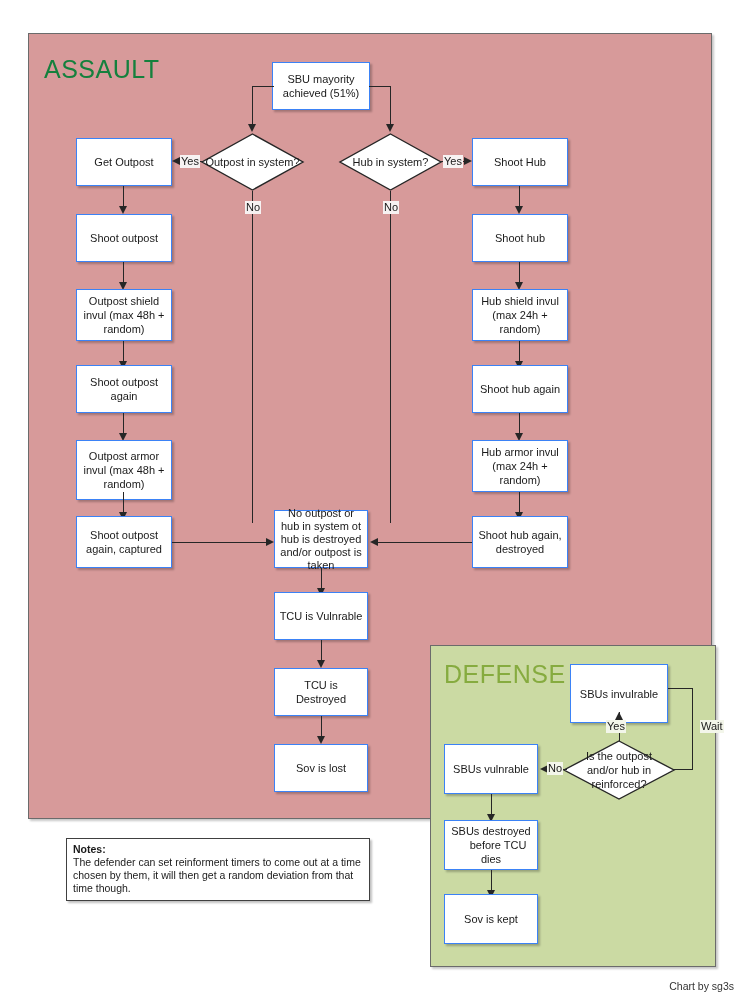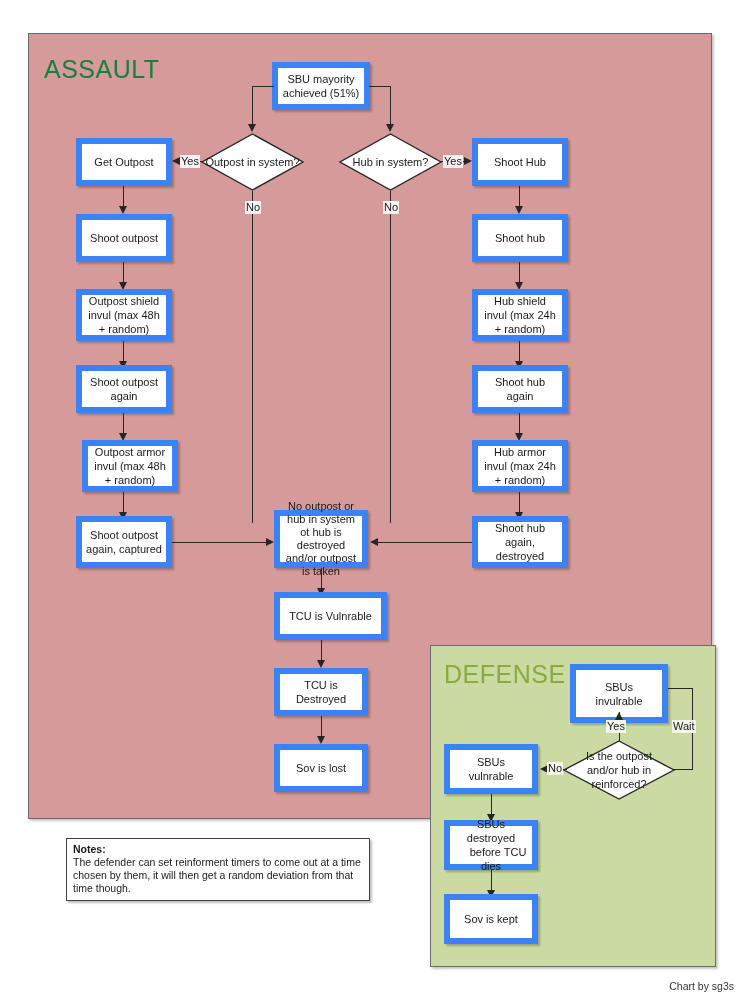--- a/index.html
+++ b/index.html
@@ -52,21 +52,21 @@
   .title-defense {
     left: 444px;
     top: 660px;
     color: #86ab3f;
   }
   
   .node {
     position: absolute;
     box-sizing: border-box;
     background: #ffffff;
-    border: 6px solid #3b82f6;
+    border: 1px solid #3b82f6;
     box-shadow: 2px 2px 2px rgba(0,0,0,0.25);
     display: flex;
     align-items: center;
     justify-content: center;
     text-align: center;
     font-size: 11px;
     line-height: 14px;
     color: #1a1a1a;
     padding: 2px 4px;
   }
@@ -231,21 +231,21 @@
   </div>
 
   <div class="vline" style="left:123px; top:341px; height:22px;"></div>
   <div class="arrow arrow-down" style="left:118.5px; top:361px;"></div>
   <div class="node" style="left:76px; top:365px; width:96px; height:48px;">
     <span class="txt">Shoot outpost again</span>
   </div>
 
   <div class="vline" style="left:123px; top:413px; height:22px;"></div>
   <div class="arrow arrow-down" style="left:118.5px; top:433px;"></div>
-  <div class="node" style="left:76px; top:440px; width:96px; height:52px;margin-left:6px;">
+  <div class="node" style="left:76px; top:440px; width:96px; height:60px;">
     <span class="txt">Outpost armor invul (max 48h + random)</span>
   </div>
 
   <div class="vline" style="left:123px; top:492px; height:22px;"></div>
   <div class="arrow arrow-down" style="left:118.5px; top:512px;"></div>
   <div class="node" style="left:76px; top:516px; width:96px; height:52px;">
     <span class="txt">Shoot outpost again, captured</span>
   </div>
 
   <div class="vline" style="left:519px; top:186px; height:22px;"></div>
@@ -283,21 +283,21 @@
   </div>
 
   <div class="hline" style="left:172px; top:542px; width:96px;"></div>
   <div class="arrow arrow-right" style="left:266px; top:538px;"></div>
 
   <div class="hline" style="left:378px; top:542px; width:94px;"></div>
   <div class="arrow arrow-left" style="left:370px; top:538px;"></div>
 
   <div class="vline" style="left:321px; top:568px; height:22px;"></div>
   <div class="arrow arrow-down" style="left:316.5px; top:588px;"></div>
-  <div class="node" style="left:274px; top:592px; width:113px; height:48px;">
+  <div class="node" style="left:274px; top:592px; width:94px; height:48px;">
     <span class="txt">TCU is Vulnrable</span>
   </div>
 
   <div class="vline" style="left:321px; top:640px; height:22px;"></div>
   <div class="arrow arrow-down" style="left:316.5px; top:660px;"></div>
   <div class="node" style="left:274px; top:668px; width:94px; height:48px;">
     <span class="txt">TCU is Destroyed</span>
   </div>
 
   <div class="vline" style="left:321px; top:716px; height:22px;"></div>
@@ -314,21 +314,21 @@
   </div>
 
   <div class="vline" style="left:619px; top:712px; height:34px;"></div>
   <div class="arrow arrow-up" style="left:614.5px; top:712px;"></div>
   <div class="edge-label on-green" style="left:606px; top:720px;">Yes</div>
 
   <div class="hline" style="left:668px; top:688px; width:25px;"></div>
   <div class="vline" style="left:692px; top:688px; height:82px;"></div>
   <div class="hline" style="left:664px; top:769px; width:29px;"></div>
   <div class="arrow arrow-left" style="left:658px; top:765px;"></div>
-  <div class="edge-label on-green" style="left:672px; top:720px;text-align:center;">Wait</div>
+  <div class="edge-label on-green" style="left:700px; top:720px;text-align:center;">Wait</div>
 
   <div class="diamond" style="left:563px; top:740px; width:112px; height:60px;">
     <svg width="112" height="60" viewBox="0 0 112 60">
       <polygon points="56,1 111,30 56,59 1,30" fill="#ffffff" stroke="#262626" stroke-width="1.4"></polygon>
     </svg>
     <div class="dlabel" style="width:96px; left:8px;">Is the outpost and/or hub in reinforced?</div>
   </div>
 
   <div class="hline" style="left:545px; top:769px; width:22px;"></div>
   <div class="arrow arrow-left" style="left:540px; top:765px;"></div>

